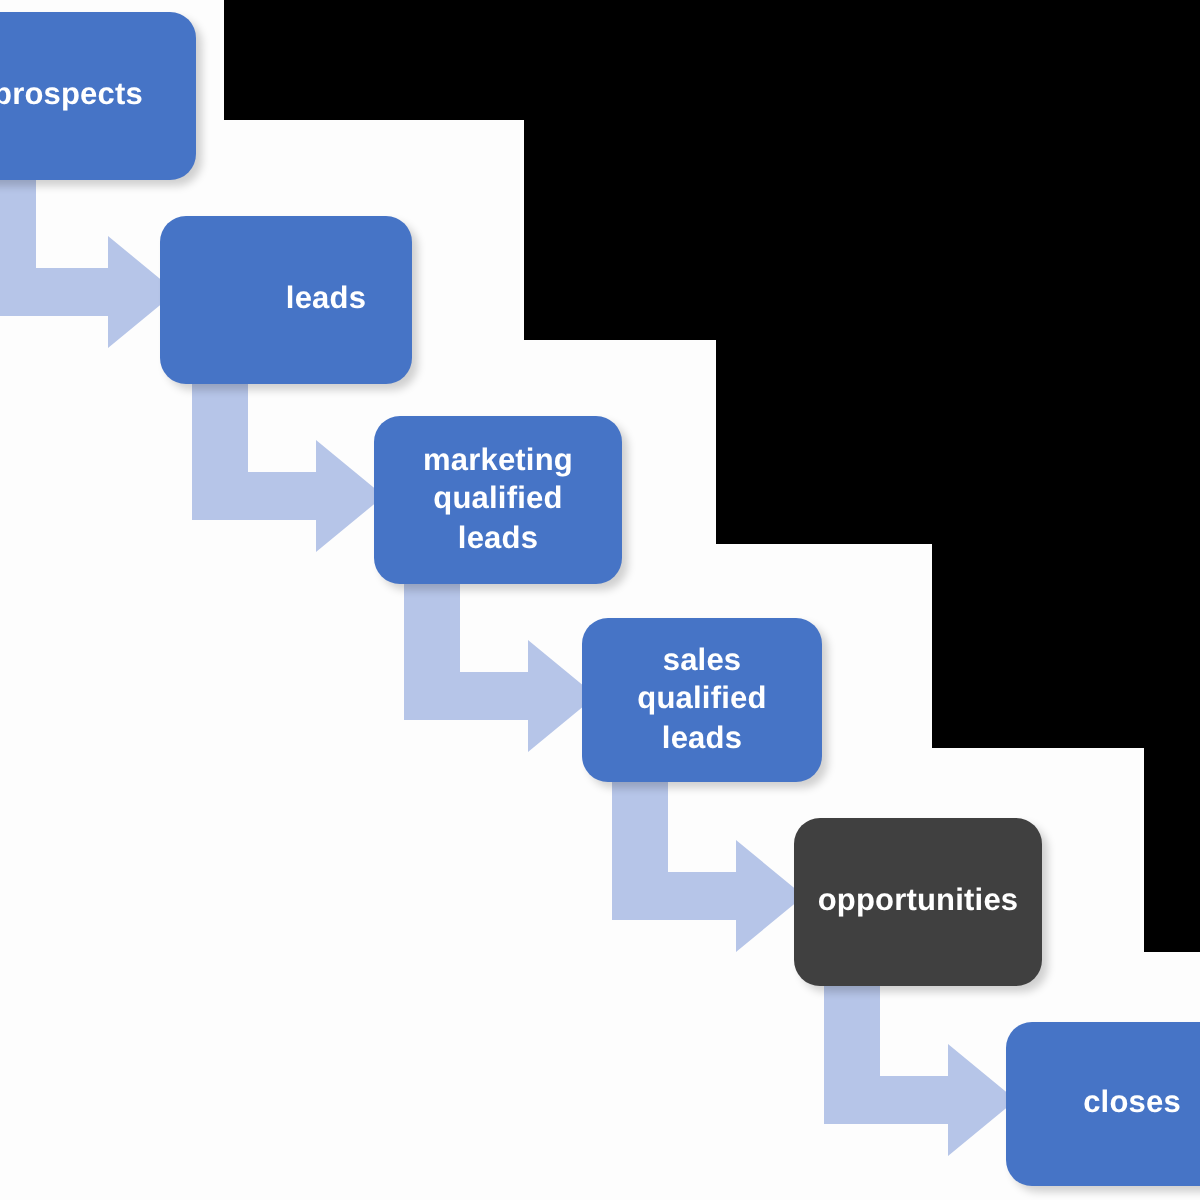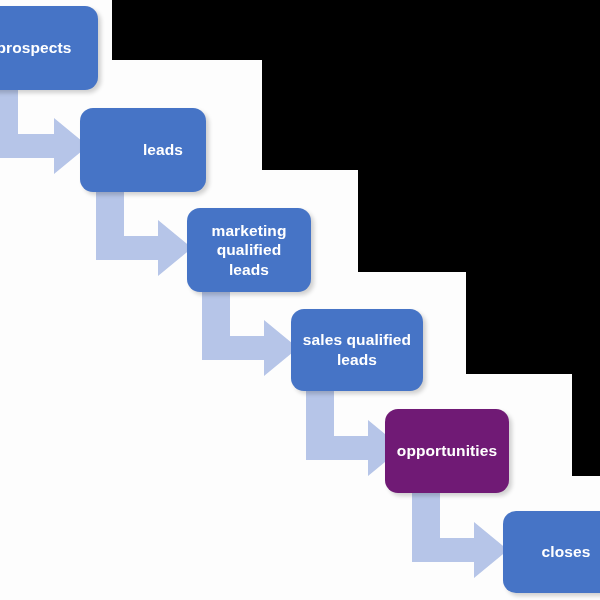--- a/index.html
+++ b/index.html
@@ -116,25 +116,25 @@
   </div>
 
   <div class="node" id="node-leads" style="left: 80px; top: 108px; width: 126px; height: 84px; background: rgb(70, 116, 198); color: rgb(255, 255, 255); padding-left: 48px;">
     <span class="node-label">leads</span>
   </div>
 
   <div class="node" id="node-marketing-qualified-leads" style="left: 187px; top: 208px; width: 124px; height: 84px; background: rgb(70, 116, 198); color: rgb(255, 255, 255);">
     <span class="node-label">marketing qualified leads</span>
   </div>
 
-  <div class="node" id="node-sales-qualified-leads" style="left: 291px; top: 309px; width: 132px; height: 82px; background: rgb(70, 116, 198); color: rgb(255, 255, 255);">
+  <div class="node" id="node-sales-qualified-leads" style="left: 291px; top: 309px; width: 120px; height: 82px; background: rgb(70, 116, 198); color: rgb(255, 255, 255);">
     <span class="node-label">sales qualified leads</span>
   </div>
 
-  <div class="node" id="node-opportunities" style="left: 385px; top: 409px; width: 124px; height: 84px; background: #701a75; color: rgb(255, 255, 255);">
+  <div class="node" id="node-opportunities" style="left: 397px; top: 409px; width: 124px; height: 84px; background: #404040; color: rgb(255, 255, 255);">
     <span class="node-label">opportunities</span>
   </div>
 
   <div class="node" id="node-closes" style="left: 503px; top: 511px; width: 126px; height: 82px; background: rgb(70, 116, 198); color: rgb(255, 255, 255);">
     <span class="node-label">closes</span>
   </div>
 
 </div>
 
 </body></html>

